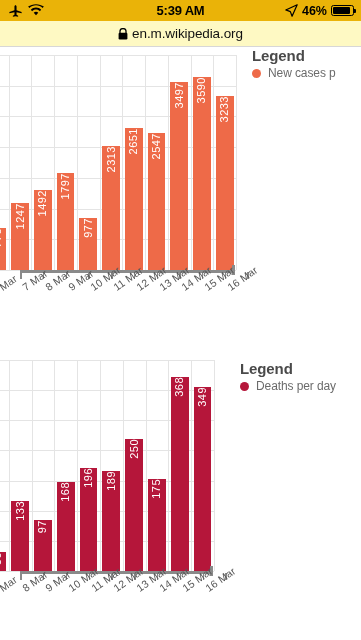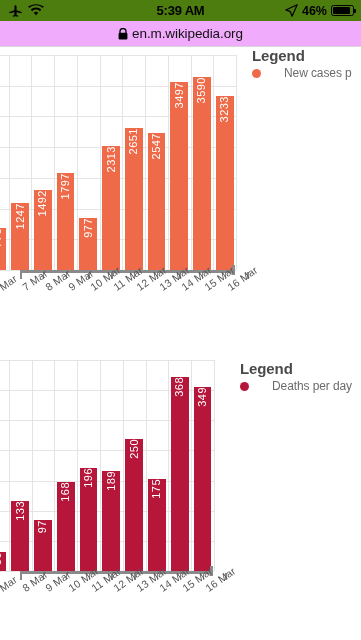--- a/index.html
+++ b/index.html
@@ -7,21 +7,21 @@
     width: 361px; height: 640px;
     background: #ffffff;
     font-family: "Liberation Sans", sans-serif;
     overflow: hidden;
   }
 
   
   #status-bar {
     position: absolute; left: 0; top: 0;
     width: 361px; height: 21px;
-    background: #4d7c0f;
+    background: #eab308;
     display: flex; align-items: center;
     padding: 0 8px;
   }
   .sb-left { display: flex; align-items: center; gap: 5px; }
   .sb-center {
     position: absolute; left: 0; right: 0; top: 0;
     height: 21px; display: flex; align-items: center; justify-content: center;
     font-size: 13px; font-weight: bold; color: #000;
     letter-spacing: -0.2px;
   }
@@ -38,21 +38,21 @@
   .batt::after {
     content: ""; position: absolute; right: -3.2px; top: 3px;
     width: 2px; height: 4px; background: #000; border-radius: 0 1px 1px 0;
   }
   .batt i { display: block; height: 100%; background: #000; border-radius: 1px; }
 
   
   #url-bar {
     position: absolute; left: 0; top: 21px;
     width: 361px; height: 26px;
-    background: #f0abfc;
+    background: #fef9c3;
     display: flex; align-items: center; justify-content: center;
     gap: 4px;
     border-bottom: 1px solid #d7d7d7;
   }
   #url-bar .url-text { font-size: 13.5px; color: #111; letter-spacing: -0.1px; }
 
   
   .chart-block { position: absolute; left: 0; width: 361px; }
   .plot {
     position: absolute;
@@ -111,21 +111,21 @@
     font-size: 10.5px; color: #555; white-space: nowrap;
     letter-spacing: 0.2px;
   }
 
   
   .legend { position: absolute; }
   .legend .lg-title {
     font-size: 15px; font-weight: bold; color: #4a4a4a;
     letter-spacing: -0.1px; margin-bottom: 2px;
   }
-  .legend .lg-row { display: flex; align-items: center; gap: 23px; }
+  .legend .lg-row { display: flex; align-items: center; gap: 7px; }
   .legend .dot { width: 9px; height: 9px; border-radius: 50%; flex: none; }
   .legend .lg-label {
     font-size: 12px; color: #6b6b6b; white-space: nowrap;
     letter-spacing: -0.1px;
   }
 
   .clip { overflow: hidden; }
 </style>
 </head>
 <body>

